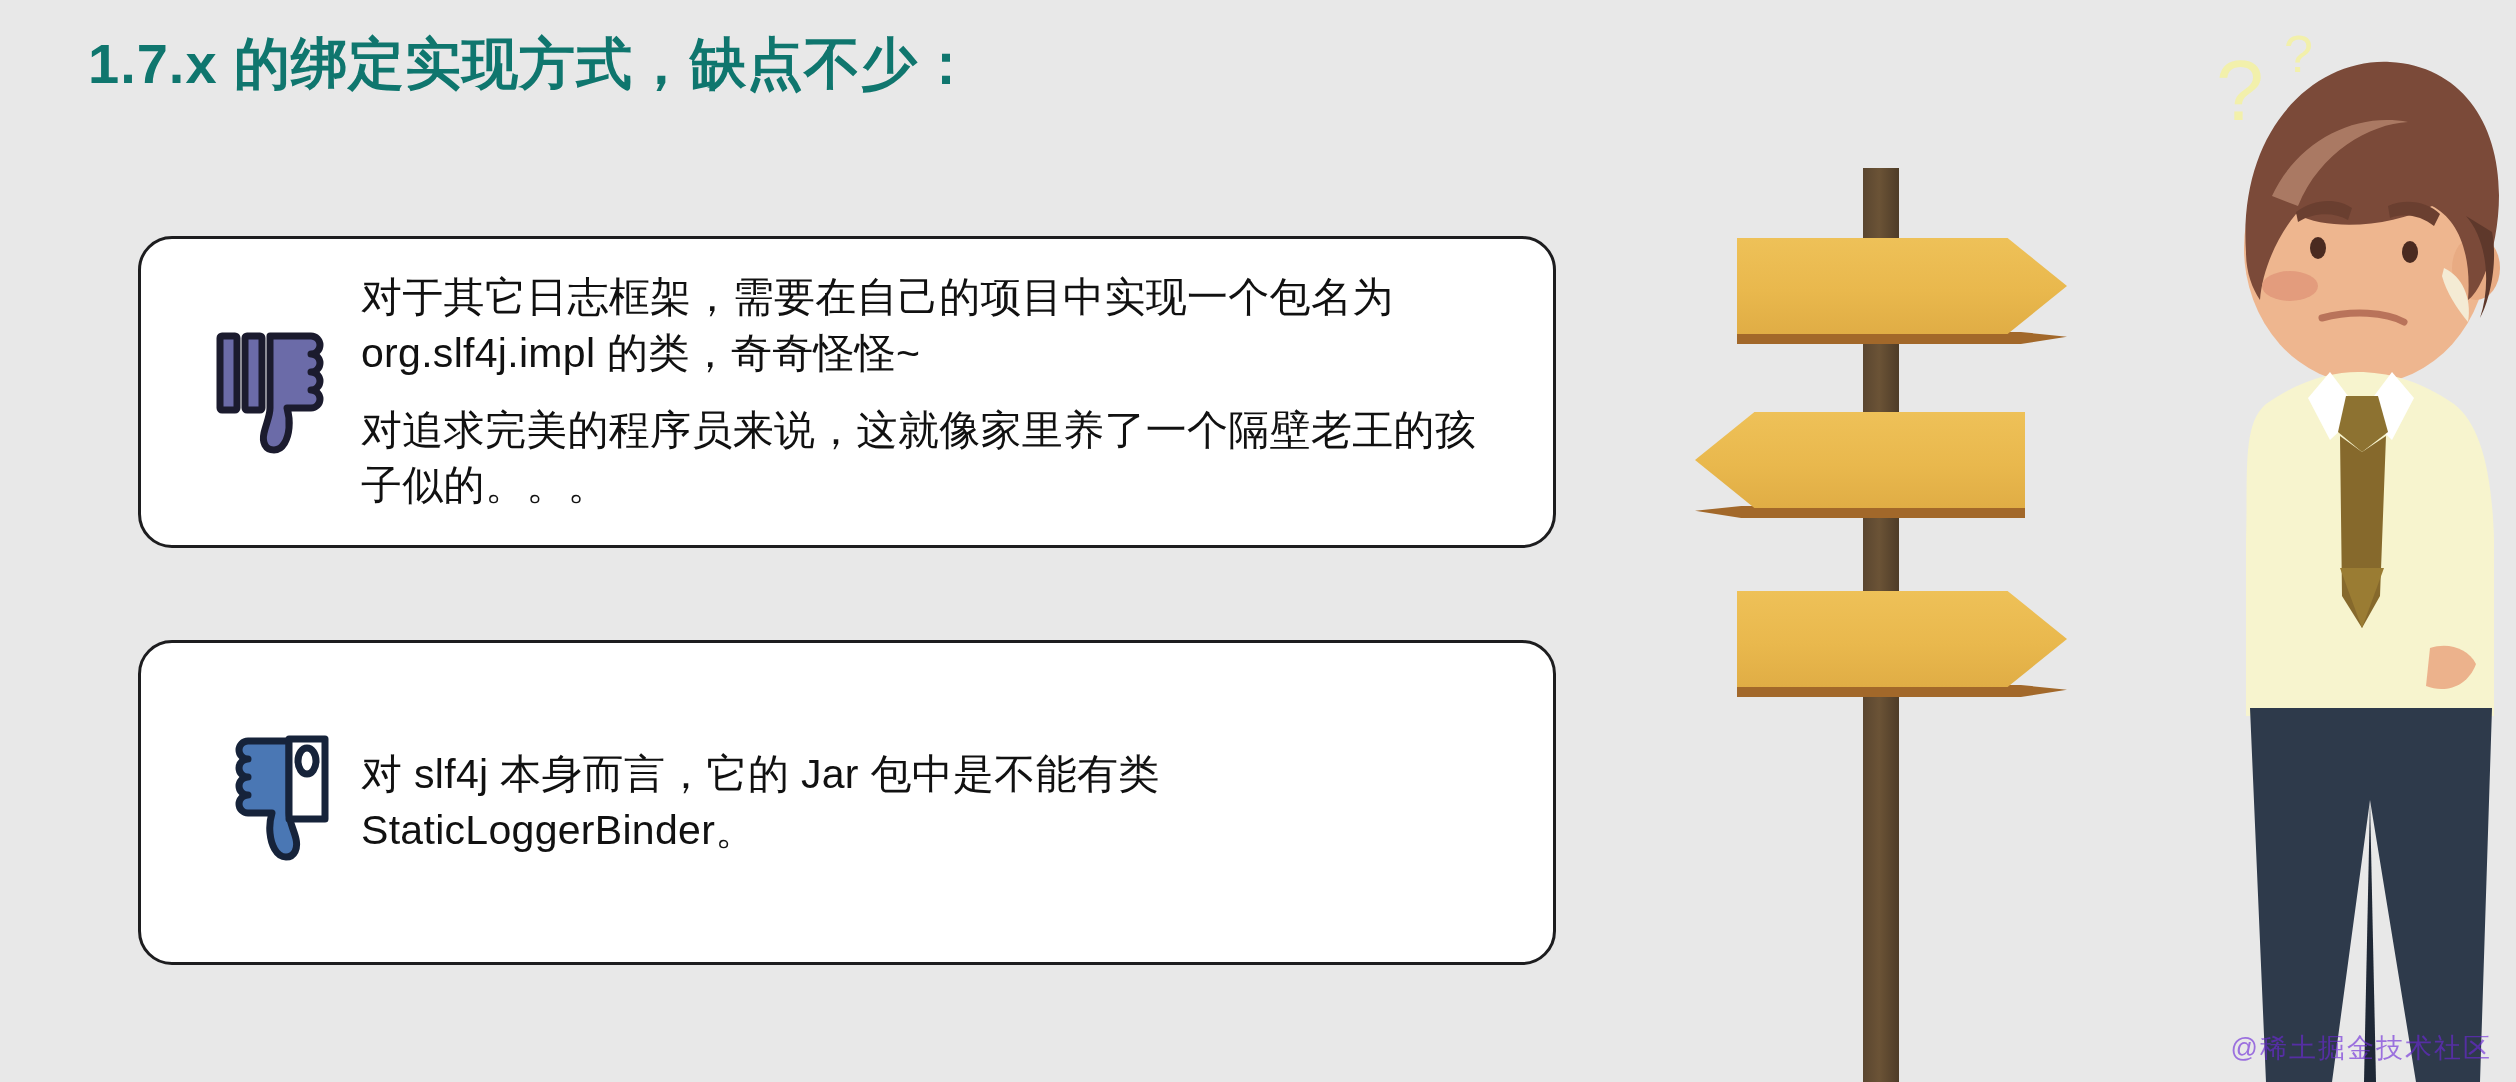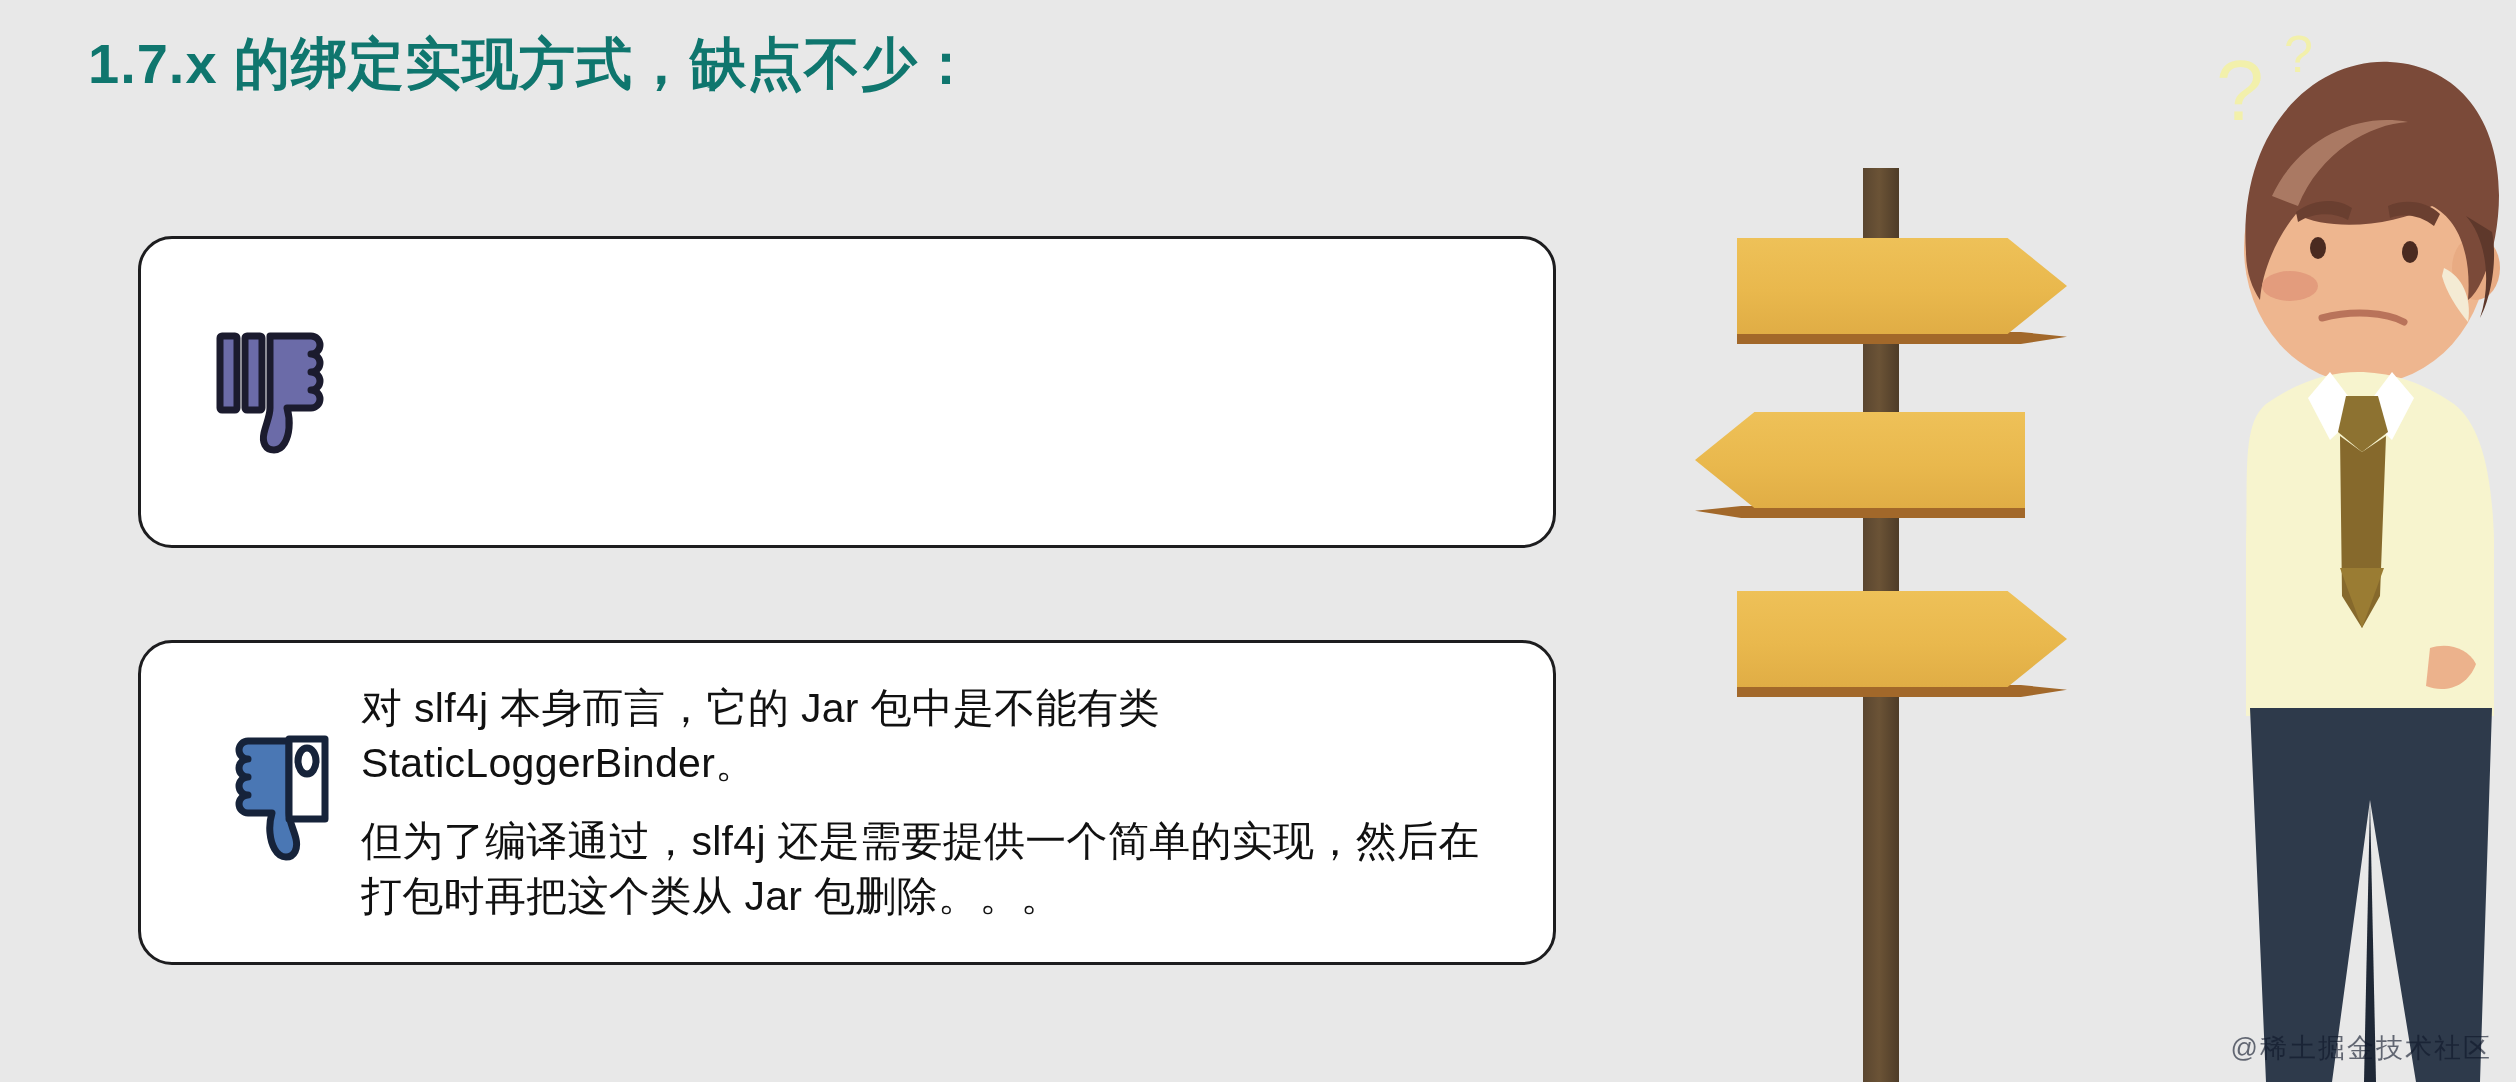--- a/index.html
+++ b/index.html
@@ -107,21 +107,21 @@
   
   .person { position: absolute; left: 2180px; top: 0; width: 336px; height: 1082px; }
   .person svg { display:block; }
 
   
   .watermark {
     position: absolute;
     right: 24px;
     bottom: 16px;
     font-size: 27px;
-    color: #0f172a;
+    color: #6d28d9;
     opacity: 0.62;
     letter-spacing: 2px;
     white-space: nowrap;
   }
 </style>
 </head>
 <body>
 
 <div class="slide">
 
@@ -131,36 +131,39 @@
     <div class="card-icon">
       <svg width="118" height="128" viewBox="0 0 118 128" aria-hidden="true">
         <g stroke="#1b1b2e" stroke-width="7" stroke-linejoin="round" stroke-linecap="round" fill="#6b6ba8">
           <rect x="5" y="8" width="17" height="74" rx="2"></rect>
           <rect x="30" y="8" width="17" height="74" rx="2"></rect>
           <path d="M55 8 H96 a9 9 0 0 1 0 18 a9 9 0 0 1 0 18 a9 9 0 0 1 0 18 a9 9 0 0 1 0 18 H72
                    c0 0 3 10 2 20 c-1 11 -6 22 -15 22 c-9 0 -12 -8 -10 -17 c2 -9 6 -17 6 -25 z"></path>
         </g>
       </svg>
     </div>
+    <div class="card-body">
+      <p class="para">对于其它日志框架，需要在自己的项目中实现一个包名为 org.slf4j.impl 的类，奇奇怪怪~</p>
+      <p class="para">对追求完美的程序员来说，这就像家里养了一个隔壁老王的孩子似的。。。</p>
+    </div>
   </div>
 
   <div class="card" id="card-2">
     <div class="card-icon">
       <svg width="118" height="140" viewBox="0 0 118 140" aria-hidden="true">
         <g stroke="#16233a" stroke-width="7" stroke-linejoin="round" stroke-linecap="round">
           <path fill="#4a77b4" d="M74 8 H33 a9 9 0 0 0 0 18 a9 9 0 0 0 0 18 a9 9 0 0 0 0 18 a9 9 0 0 0 0 18 H57
                    c0 0 -3 10 -2 20 c1 11 6 24 16 24 c9 0 12 -9 10 -18 c-2 -9 -7 -18 -7 -26 z"></path>
           <rect x="74" y="6" width="36" height="80" fill="#ffffff"></rect>
           <ellipse cx="92" cy="28" rx="9" ry="13" fill="#ffffff"></ellipse>
         </g>
       </svg>
     </div>
     <div class="card-body">
       <p class="para">对 slf4j 本身而言，它的 Jar 包中是不能有类 StaticLoggerBinder。</p>
-      <p class="para">但为了编译通过，slf4j 还是需要提供一个简单的实现，然后在打包时再把这个类从 Jar 包删除。。。</p>
     </div>
   </div>
 
   <div class="post" id="post-top"></div>
 
   <div class="sign right" id="sign-1">
     <div class="edge"></div>
     <div class="plank"></div>
   </div>
   <div class="sign left" id="sign-2">

